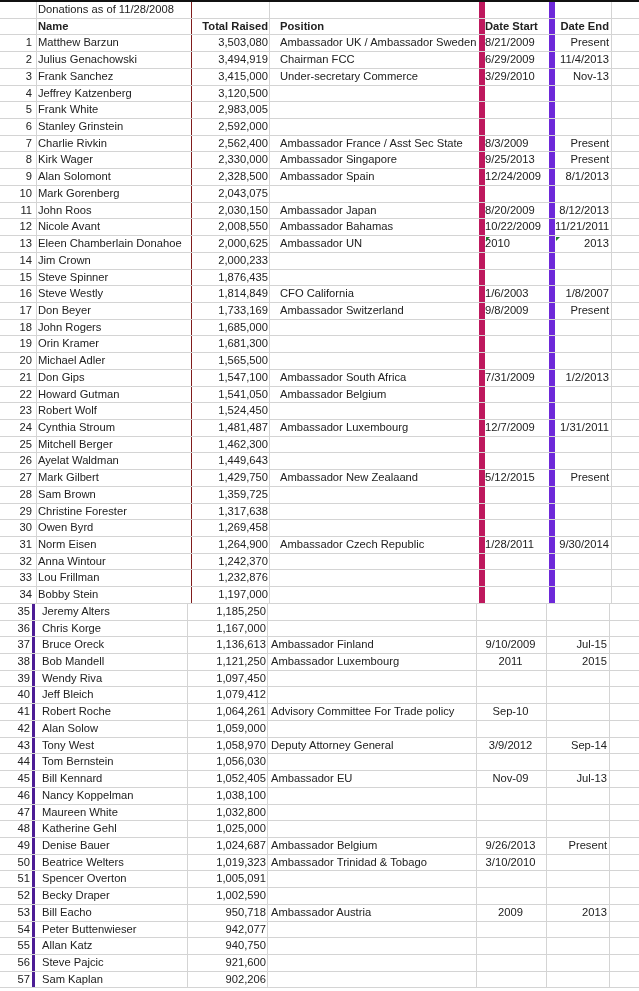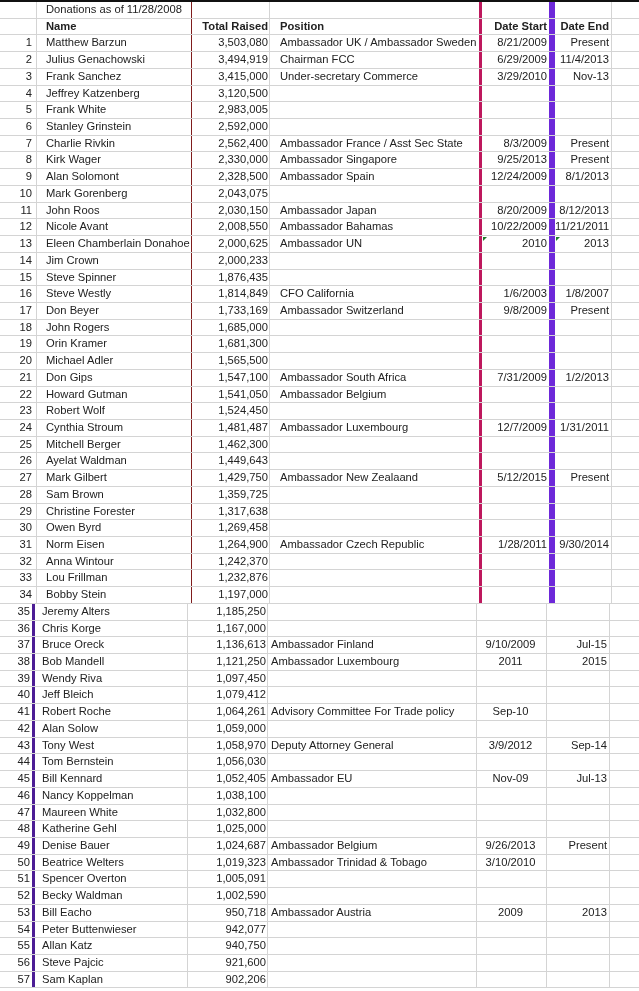--- a/index.html
+++ b/index.html
@@ -4,24 +4,24 @@
   <style>
     html, body { margin: 0; padding: 0; background: #ffffff; }
     body { width: 639px; height: 991px; overflow: hidden; position: relative;
            font-family: "Liberation Sans", "DejaVu Sans", sans-serif; font-size: 11.2px; color: #222; }
     .topline { position: absolute; left: 0; top: 0; width: 639px; height: 2px; background: #111; }
     .sheet { position: absolute; left: 0; top: 2px; width: 639px; }
     .row { position: relative; height: 16.72px; border-bottom: 1px solid #d4d4d4; box-sizing: border-box; }
     .cell { position: absolute; top: 0; height: 100%; line-height: 15.5px; white-space: nowrap; overflow: visible; box-sizing: border-box; }
     
     .secA .c-num { left: 0; width: 32px; text-align: right; }
-    .secA .c-name { left: 36px; width: 155px; border-left: 1px solid #d4d4d4; padding-left: 9px; }
+    .secA .c-name { left: 36px; width: 155px; border-left: 1px solid #d4d4d4; padding-left: 1px; }
     .secA .c-total { left: 191px; width: 78px; text-align: right; border-left: 1px solid #7f1d1d; }
     .secA .c-pos { left: 269px; width: 210px; border-left: 1px solid #d4d4d4; padding-left: 10px; }
-    .secA .c-start { left: 479px; width: 70px; text-align: right; border-left: 3px solid #be185d; padding-right: 2px; }
+    .secA .c-start { left: 479px; width: 70px; text-align: left; border-left: 6px solid #be185d; padding-right: 2px; }
     .secA .c-end { left: 549px; width: 62px; text-align: right; border-left: 6px solid #6d28d9; padding-right: 2px; }
     .secA .c-extra { left: 611px; width: 28px; border-left: 1px solid #d4d4d4; }
     
     .secB .c-num { left: 0; width: 30px; text-align: right; }
     .secB .c-name { left: 32px; width: 155px; border-left: 3px solid #4c1d95; padding-left: 7px; }
     .secB .c-total { left: 187px; width: 80px; text-align: right; border-left: 1px solid #d4d4d4; }
     .secB .c-pos { left: 267px; width: 209px; border-left: 1px solid #d4d4d4; padding-left: 3px; }
     .secB .c-start { left: 476px; width: 70px; text-align: center; border-left: 1px solid #d4d4d4; padding-right: 2px; }
     .secB .c-end { left: 546px; width: 63px; text-align: right; border-left: 1px solid #d4d4d4; padding-right: 2px; }
     .secB .c-extra { left: 609px; width: 30px; border-left: 1px solid #d4d4d4; }
@@ -510,21 +510,21 @@
         <div class="cell c-num">51</div>
         <div class="cell c-name">Spencer Overton</div>
         <div class="cell c-total">1,005,091</div>
         <div class="cell c-pos"></div>
         <div class="cell c-start"></div>
         <div class="cell c-end"></div>
         <div class="cell c-extra"></div>
       </div>
       <div class="row secB">
         <div class="cell c-num">52</div>
-        <div class="cell c-name">Becky Waldman</div>
+        <div class="cell c-name">Becky Draper</div>
         <div class="cell c-total">1,002,590</div>
         <div class="cell c-pos"></div>
         <div class="cell c-start"></div>
         <div class="cell c-end"></div>
         <div class="cell c-extra"></div>
       </div>
       <div class="row secB">
         <div class="cell c-num">53</div>
         <div class="cell c-name">Bill Eacho</div>
         <div class="cell c-total">950,718</div>

